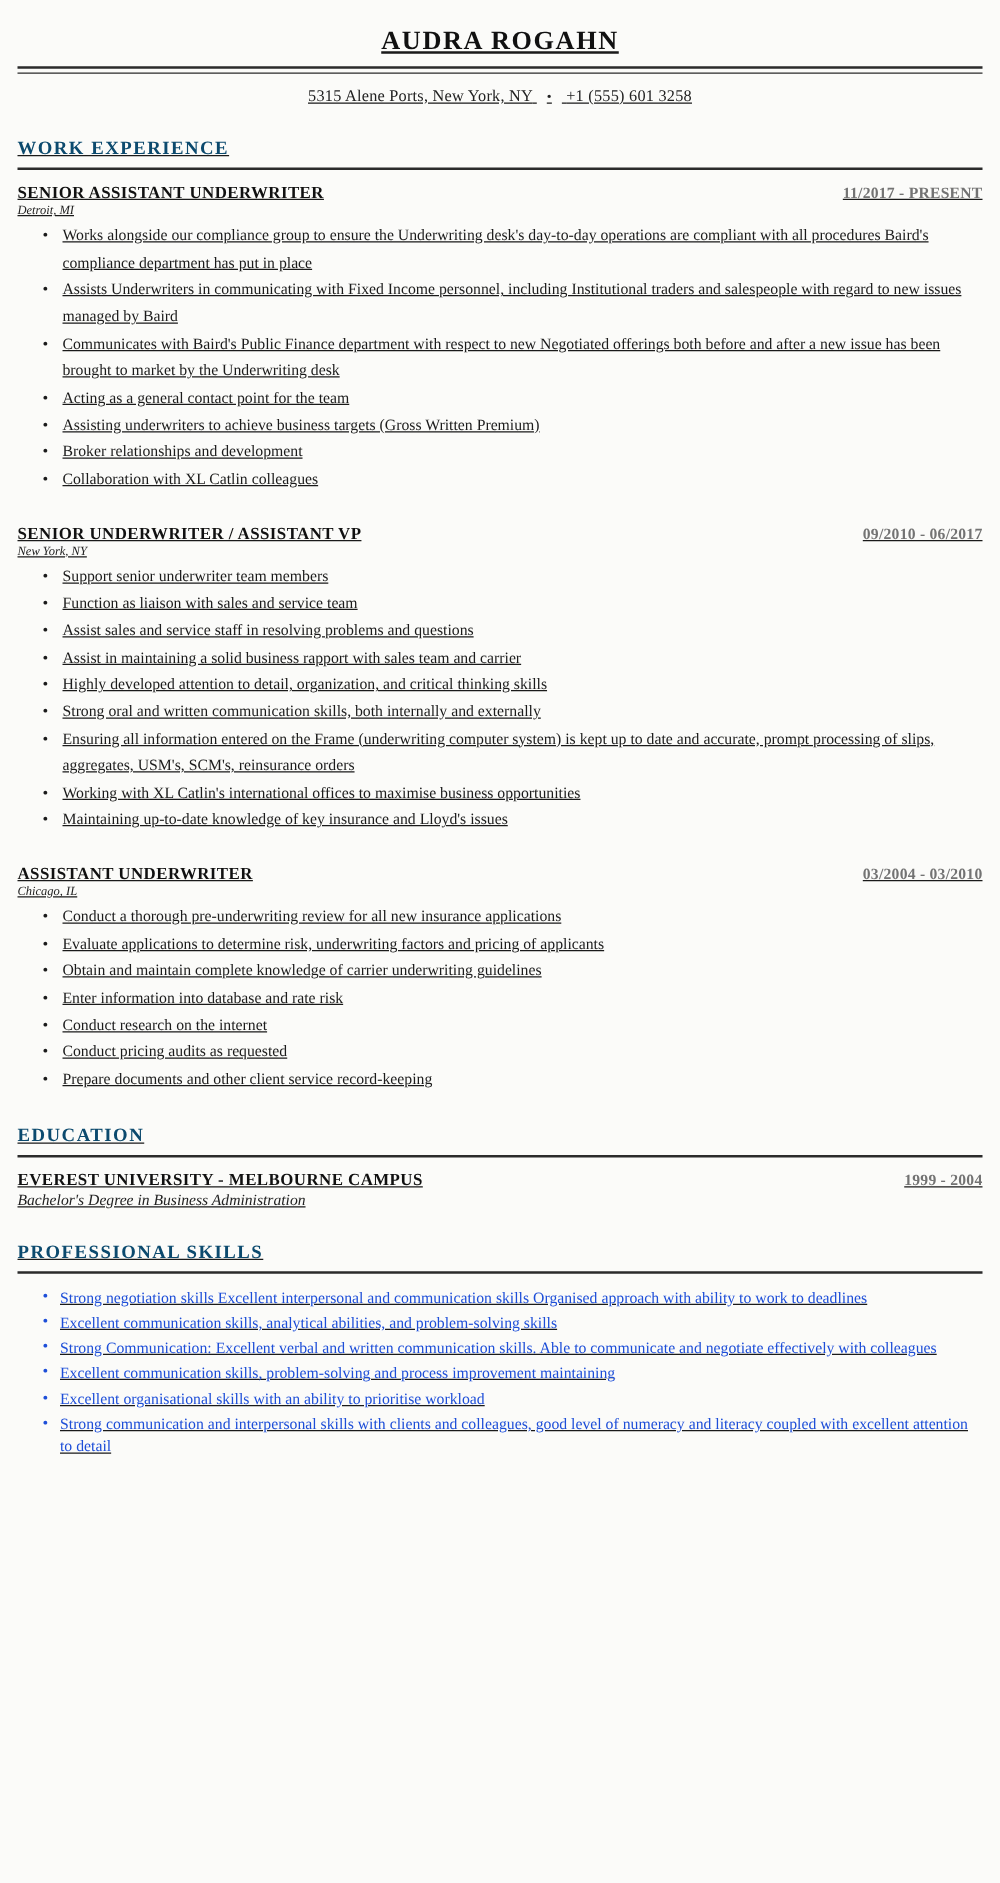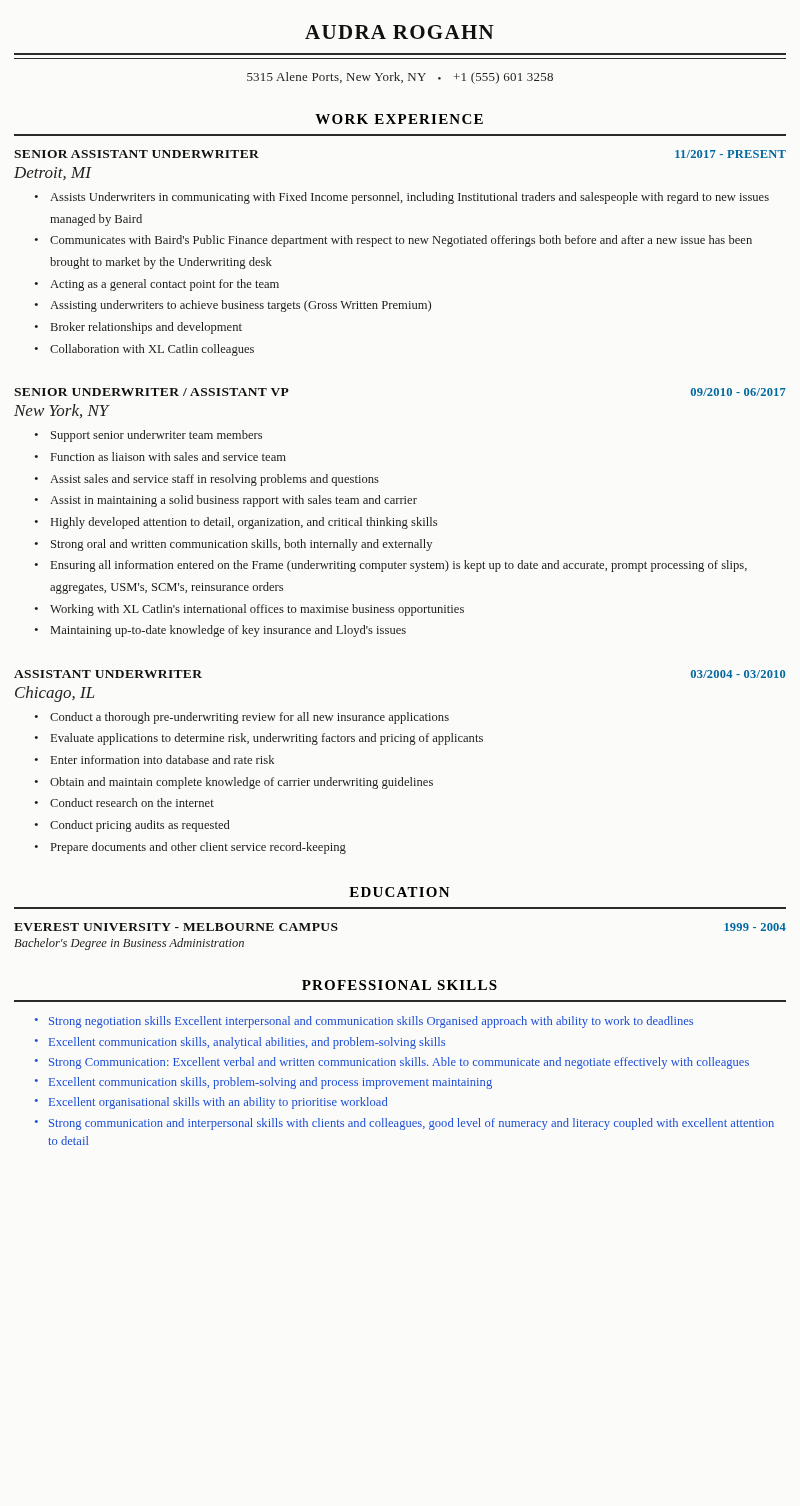--- a/index.html
+++ b/index.html
@@ -12,20 +12,21 @@
     color: #1a1a1a;
   }
   .page {
     width: 800px;
     min-height: 1506px;
     margin: 0 auto;
     background: #fbfbf9;
     box-sizing: border-box;
     padding: 12px 14px 30px 14px;
     position: relative;
+    text-decoration: underline;
   }
   .resume {
     width: 772px;
     margin: 0 auto;
   }
 
   
   .name {
     text-align: center;
     font-size: 21px;
@@ -49,26 +50,26 @@
     letter-spacing: 0.2px;
   }
   .contact .sep {
     padding: 0 8px;
     font-size: 11px;
     vertical-align: middle;
   }
 
   
   .section-title {
-    text-align: center;
+    text-align: left;
     font-size: 15px;
     font-weight: bold;
     letter-spacing: 1.2px;
     margin: 26px 0 6px 0;
-    color: #000000;
+    color: #0c4a6e;
   }
   .section-rule {
     border-top: 2px solid #2b2b2b;
     margin-bottom: 10px;
   }
 
   
   .entry {
     margin-bottom: 4px;
   }
@@ -80,26 +81,26 @@
   .entry-title {
     font-size: 13.5px;
     font-weight: bold;
     letter-spacing: 0.35px;
     color: #111;
   }
   .entry-dates {
     font-size: 12.5px;
     font-weight: bold;
     letter-spacing: 0.2px;
-    color: #0369a1;
+    color: #737373;
     white-space: nowrap;
     margin-left: 12px;
   }
   .entry-sub {
-    font-size: 17px;
+    font-size: 10px;
     font-style: italic;
     color: #222;
     margin-top: 1px;
   }
   ul.bullets {
     margin: 4px 0 0 0;
     padding-left: 34px;
     list-style: none;
   }
   ul.bullets li {
@@ -166,20 +167,21 @@
     <div class="section-title">WORK EXPERIENCE</div>
     <div class="section-rule"></div>
 
     <div class="entry">
       <div class="entry-head">
         <div class="entry-title">SENIOR ASSISTANT UNDERWRITER</div>
         <div class="entry-dates">11/2017 - PRESENT</div>
       </div>
       <div class="entry-sub">Detroit, MI</div>
       <ul class="bullets">
+        <li>Works alongside our compliance group to ensure the Underwriting desk's day-to-day operations are compliant with all procedures Baird's compliance department has put in place</li>
         <li>Assists Underwriters in communicating with Fixed Income personnel, including Institutional traders and salespeople with regard to new issues managed by Baird</li>
         <li>Communicates with Baird's Public Finance department with respect to new Negotiated offerings both before and after a new issue has been brought to market by the Underwriting desk</li>
         <li>Acting as a general contact point for the team</li>
         <li>Assisting underwriters to achieve business targets (Gross Written Premium)</li>
         <li>Broker relationships and development</li>
         <li>Collaboration with XL Catlin colleagues</li>
       </ul>
     </div>
 
     <div class="entry-gap"></div>
@@ -207,22 +209,22 @@
 
     <div class="entry">
       <div class="entry-head">
         <div class="entry-title">ASSISTANT UNDERWRITER</div>
         <div class="entry-dates">03/2004 - 03/2010</div>
       </div>
       <div class="entry-sub">Chicago, IL</div>
       <ul class="bullets">
         <li>Conduct a thorough pre-underwriting review for all new insurance applications</li>
         <li>Evaluate applications to determine risk, underwriting factors and pricing of applicants</li>
+        <li>Obtain and maintain complete knowledge of carrier underwriting guidelines</li>
         <li>Enter information into database and rate risk</li>
-        <li>Obtain and maintain complete knowledge of carrier underwriting guidelines</li>
         <li>Conduct research on the internet</li>
         <li>Conduct pricing audits as requested</li>
         <li>Prepare documents and other client service record-keeping</li>
       </ul>
     </div>
 
     <div class="section-title">EDUCATION</div>
     <div class="section-rule"></div>
 
     <div class="entry">

